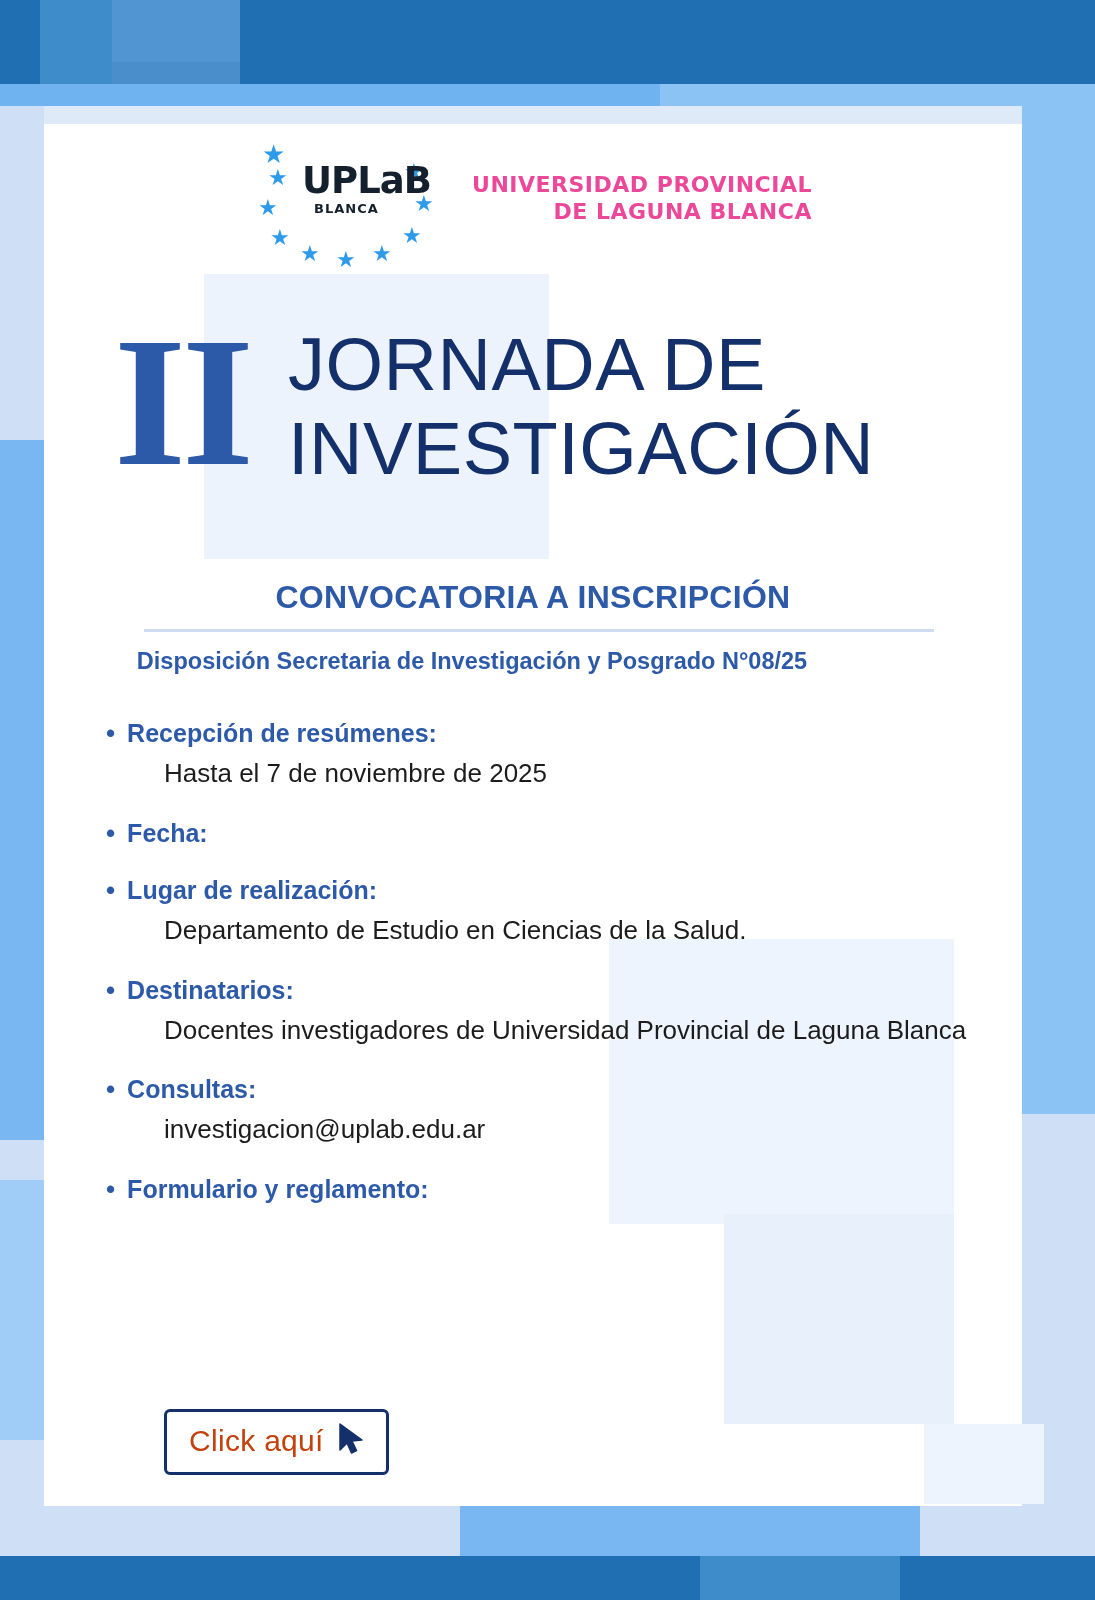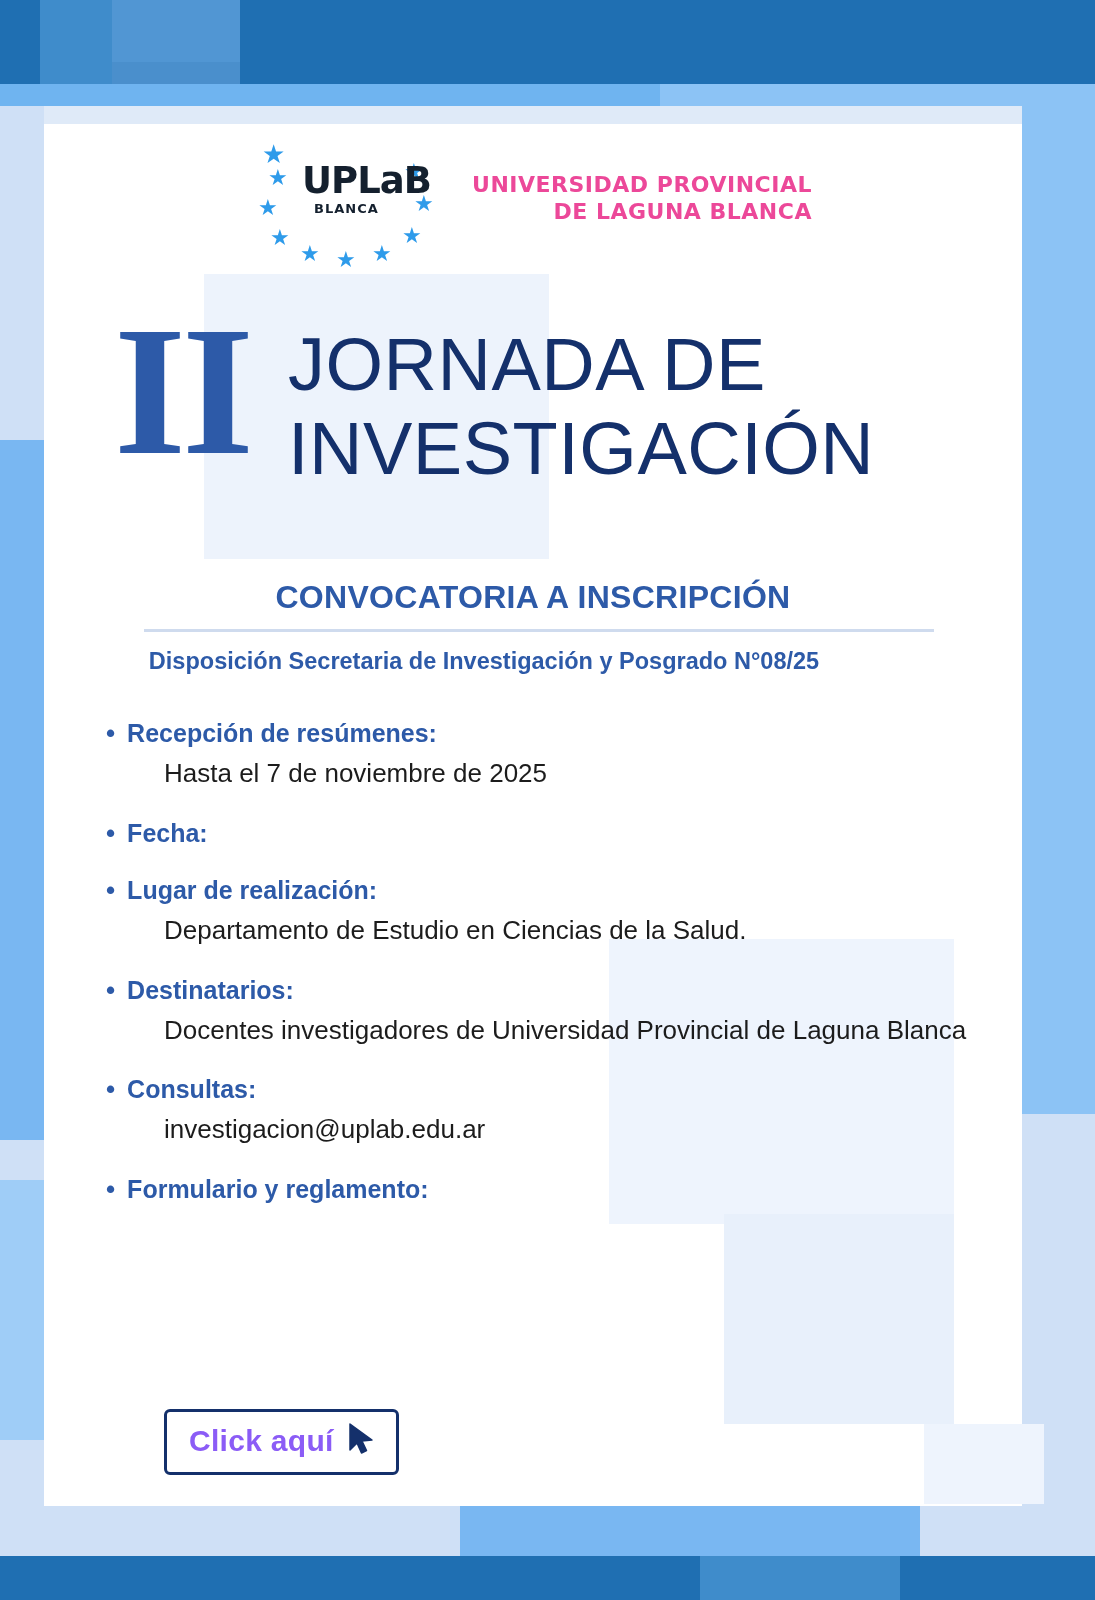--- a/index.html
+++ b/index.html
@@ -114,21 +114,21 @@
     font-family: "DejaVu Sans", sans-serif;
   }
 
   
   .title-row {
     position: absolute;
     left: 70px;
     top: 185px;
     width: 880px;
     display: flex;
-    align-items: flex-start;
+    align-items: flex-end;
   }
   .roman {
     font-size: 185px;
     line-height: 0.95;
     font-weight: bold;
     color: #2d5aa8;
     font-family: "Liberation Serif", serif;
     letter-spacing: -4px;
     margin-top: -6px;
   }
@@ -155,21 +155,21 @@
   }
   .rule {
     position: absolute;
     left: 100px; top: 505px;
     width: 790px;
     height: 3px;
     background: #cfdbee;
   }
   .disposition {
     position: absolute;
-    left: 12px; top: 524px;
+    left: 0; top: 524px;
     width: 856px;
     text-align: center;
     font-size: 23.5px;
     font-weight: bold;
     color: #2d5aa8;
   }
 
   
   .items {
     position: absolute;
@@ -209,22 +209,22 @@
   .btn {
     display: inline-flex;
     align-items: center;
     border: 3px solid #14306b;
     border-radius: 6px;
     padding: 10px 20px 12px 22px;
     background: #ffffff;
   }
   .btn-text {
     font-size: 30px;
-    font-weight: bold;
-    color: #8b5cf6;
+    font-weight: normal;
+    color: #c2410c;
     letter-spacing: 0.3px;
   }
   .cursor-icon {
     margin-left: 12px;
     display: inline-block;
   }
 </style>
 </head>
 <body>
 

